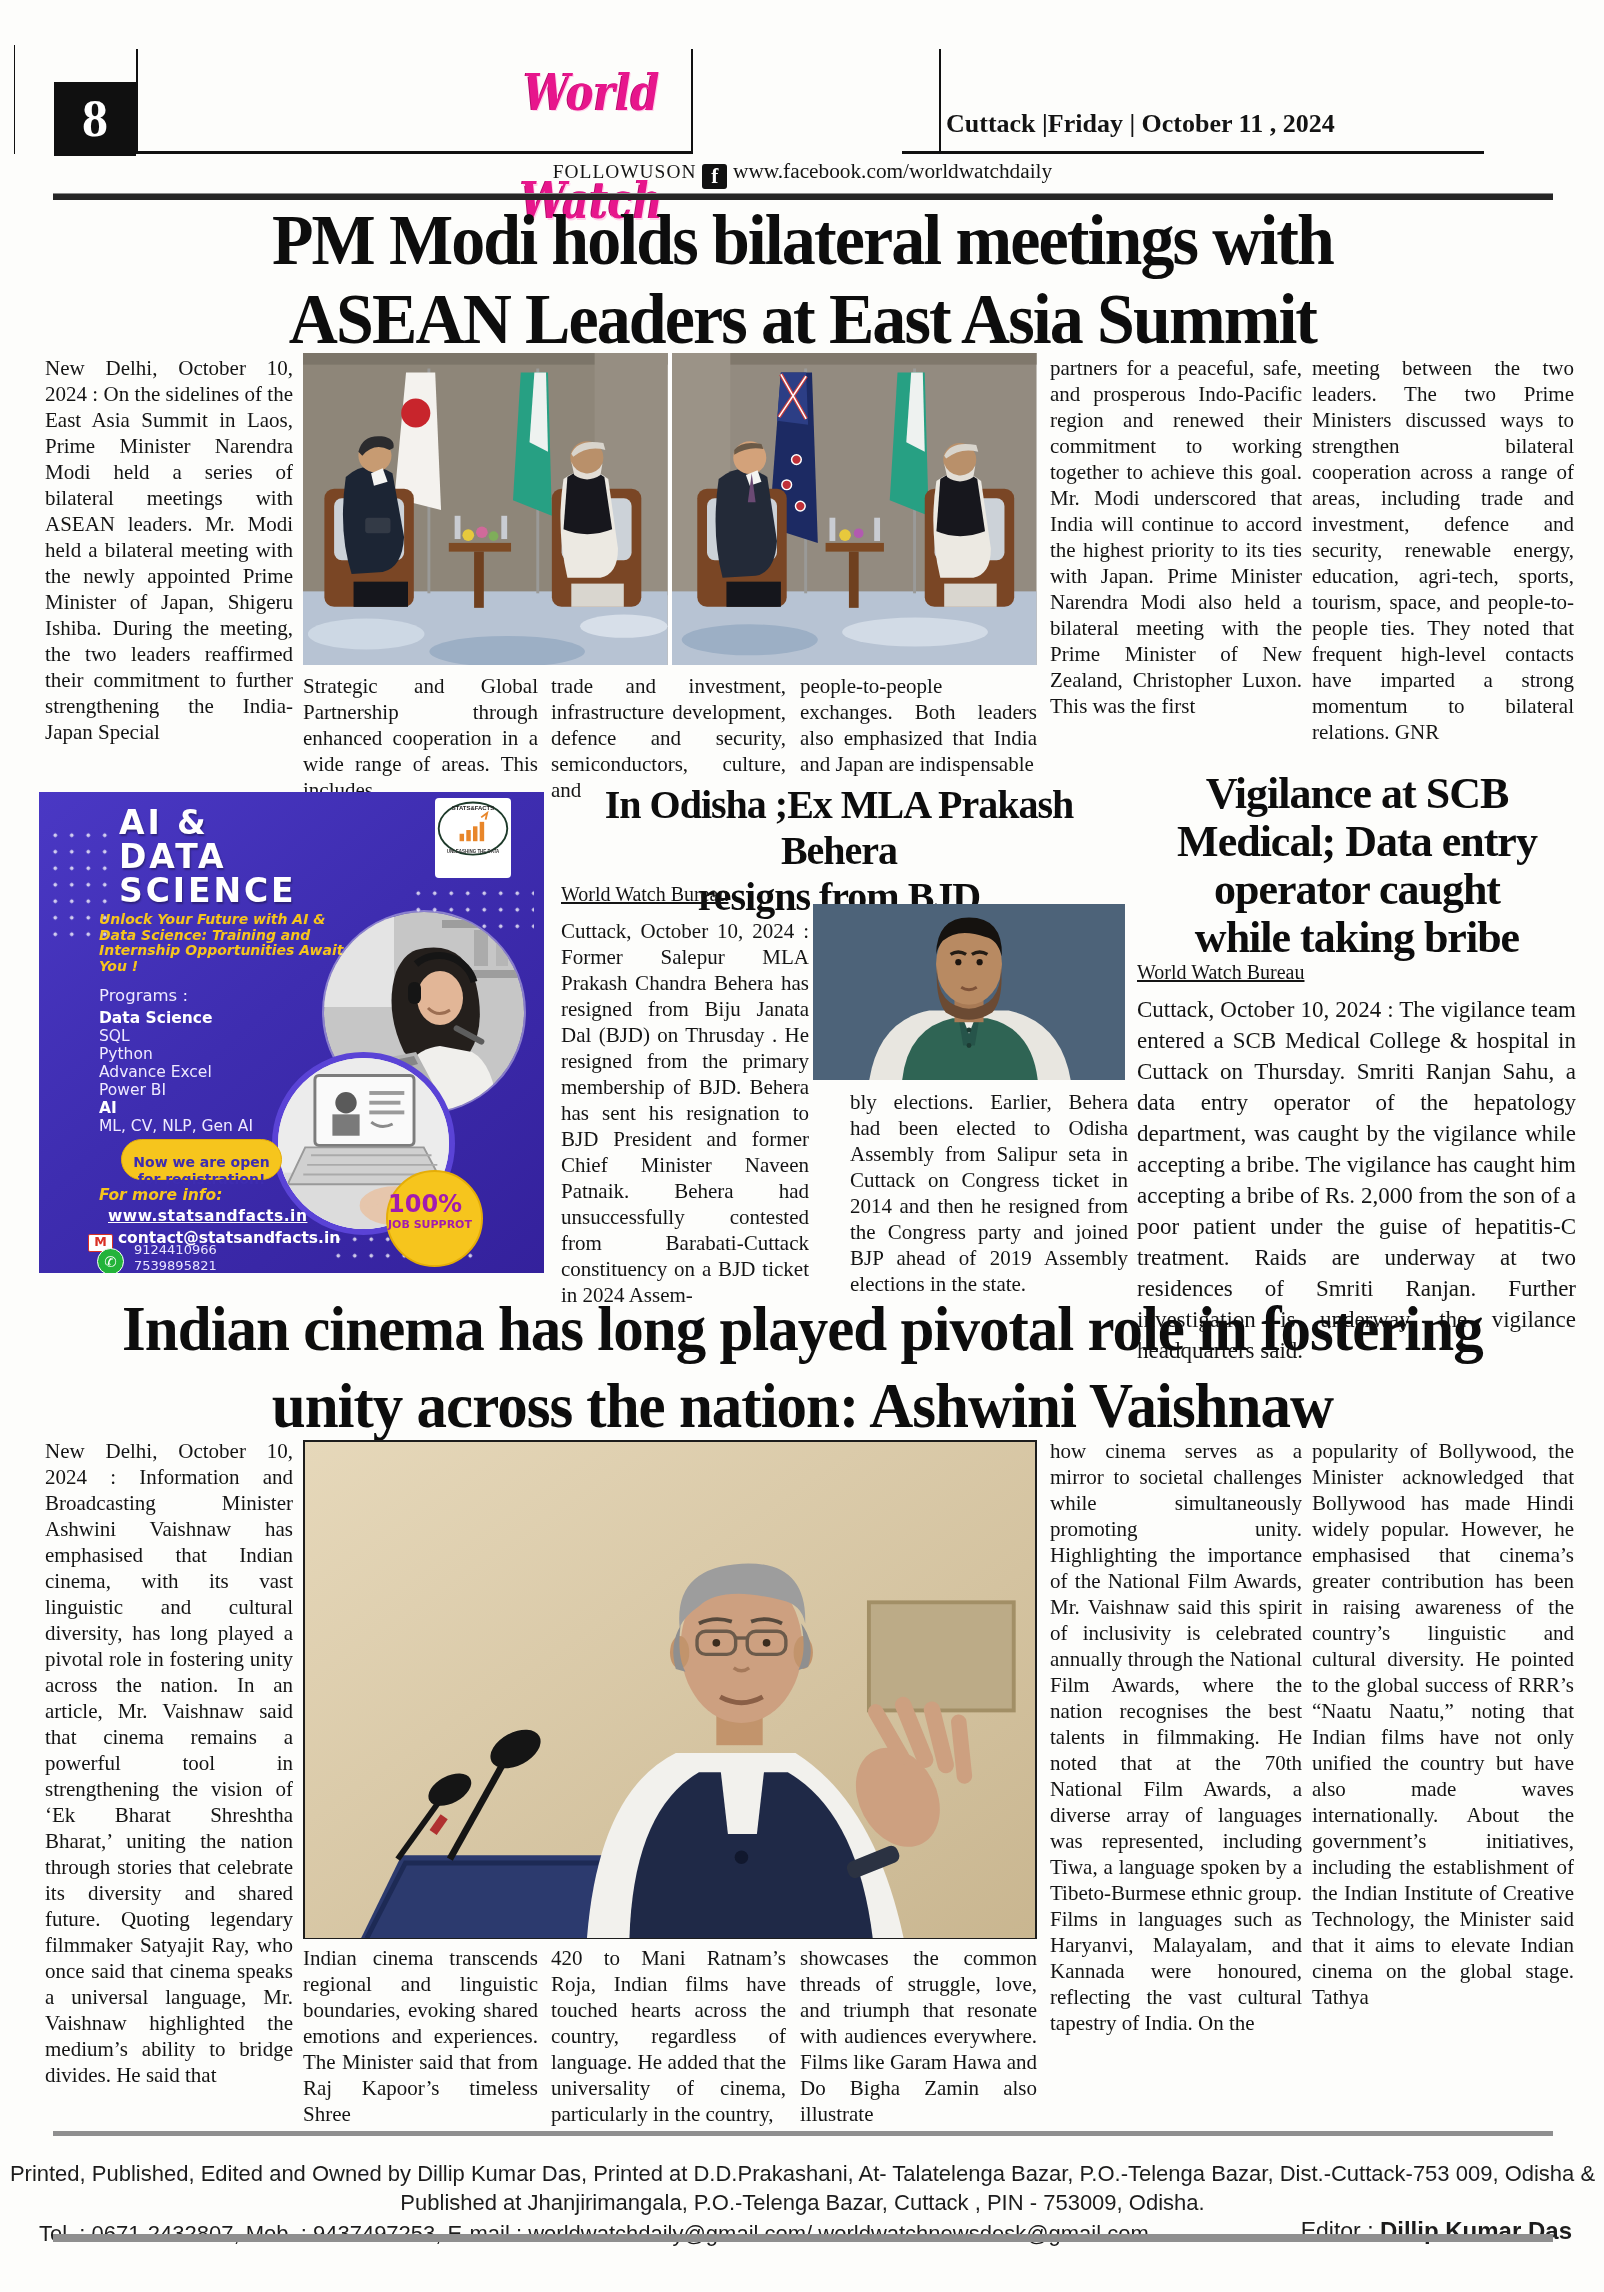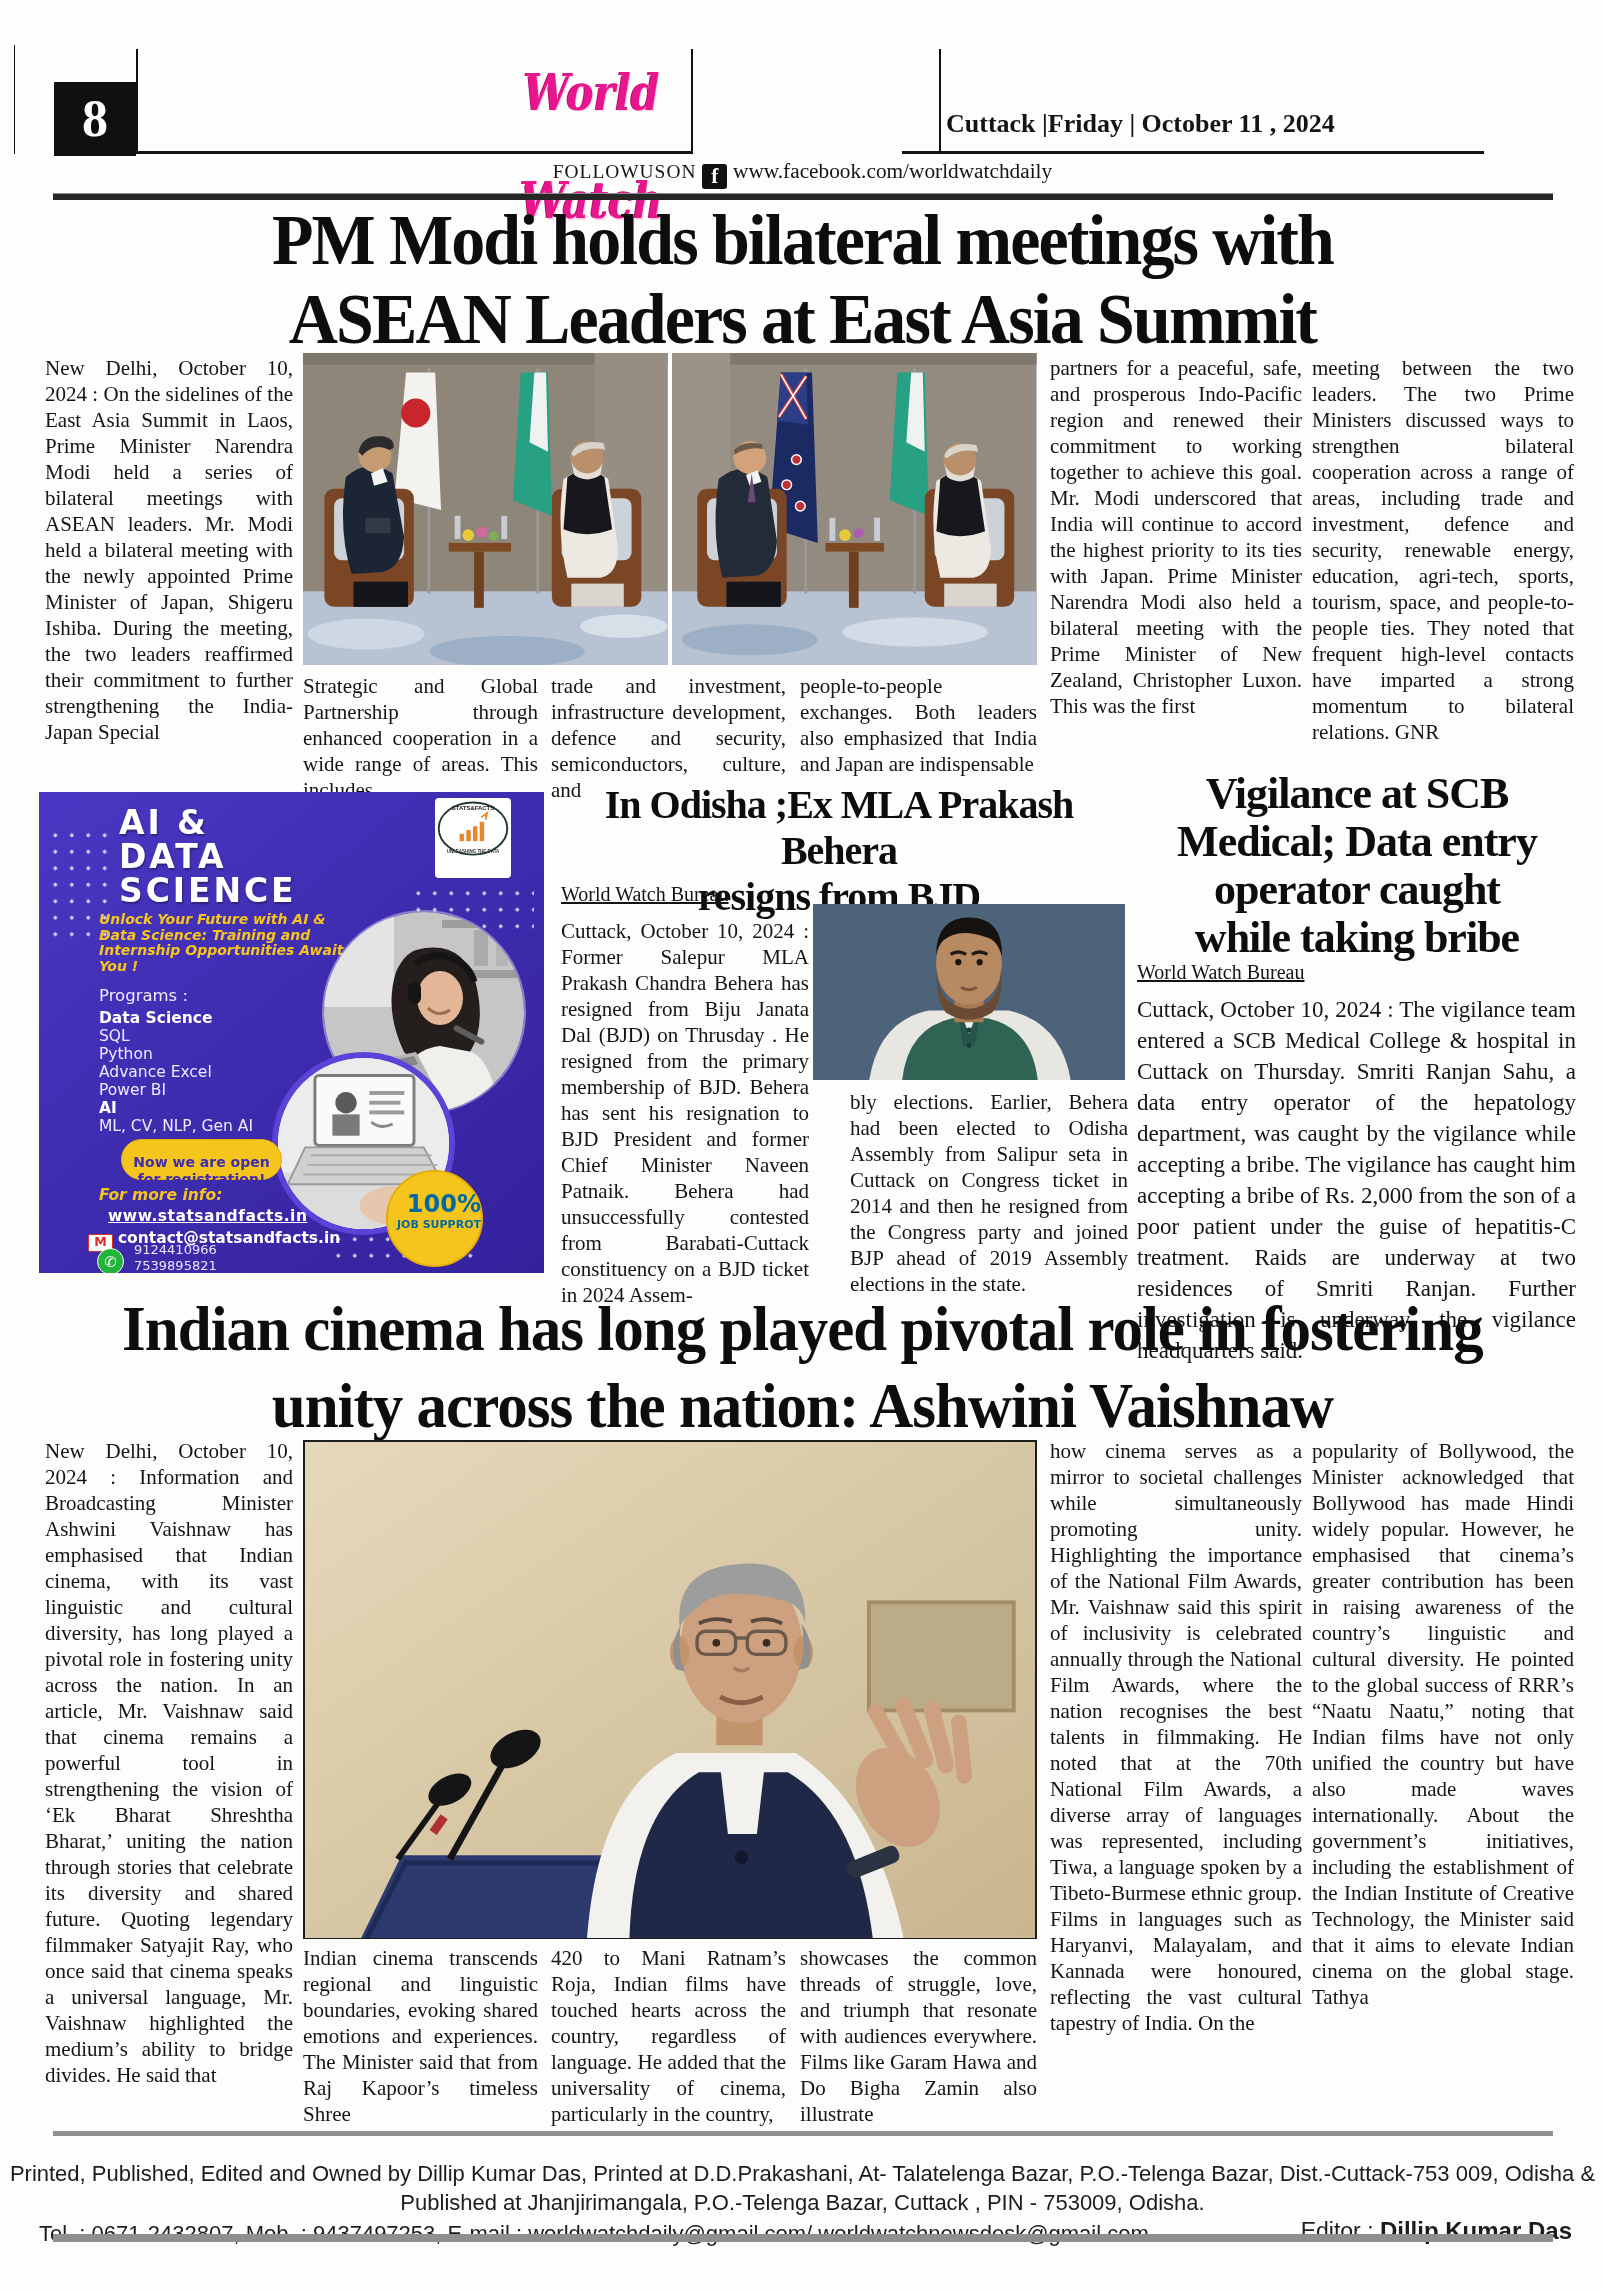--- a/index.html
+++ b/index.html
@@ -88,21 +88,21 @@
   #ad-info{position:absolute;left:60px;top:394px;color:#f6c51d;font-weight:bold;font-style:italic;font-size:15.5px;}
   #ad-web{position:absolute;left:60px;top:415px;color:#fff;font-weight:bold;font-size:15.5px;text-decoration:underline;letter-spacing:0.5px;margin-left:9px;}
   #ad-emailrow{position:absolute;left:49px;top:437px;color:#fff;font-weight:bold;font-size:15.5px;}
   .mail-ic{display:inline-block;width:23px;height:16.5px;background:#fff;border:1.9px solid #d93025;border-radius:1.9px;color:#d93025;
            font-size:12.6px;line-height:14.6px;text-align:center;vertical-align:-2.9px;margin-right:4.9px;font-weight:bold;}
   #ad-wa{position:absolute;left:58px;top:456px;}
   .wa-ic{display:inline-block;width:25px;height:25px;border-radius:50%;background:#23b33a;border:1.9px solid #fff;color:#fff;
          font-size:14.6px;line-height:25px;text-align:center;vertical-align:middle;}
   #ad-phones{position:absolute;left:95px;top:450px;color:#e9e4ff;font-size:13px;line-height:15.5px;}
   #ad-badge{position:absolute;left:347px;top:378px;width:93px;height:93px;border-radius:50%;background:#f6c51d;border:2.9px solid #e5ad07;
-            text-align:right;color:#0369a1;}
+            text-align:left;color:#a21caf;}
   #ad-badge .v{display:block;font-weight:bold;font-size:24px;margin-top:17.5px;}
   #ad-badge .l{display:block;font-weight:bold;font-size:11px;}
 
   
   #f-rule1{left:53px;top:2131px;width:1500px;height:4.9px;}
   .fline{position:absolute;font-family:"Liberation Sans",sans-serif;font-size:22px;color:#1c1c1c;margin-top:20px;}
   #f-l1{left:0;top:2141px;width:1605px;text-align:center;}
   #f-l2{left:0;top:2170px;width:1605px;text-align:center;}
   #f-l3{left:39px;top:2201px;}
   #f-ed{right:33px;top:2197px;font-size:23px;}

